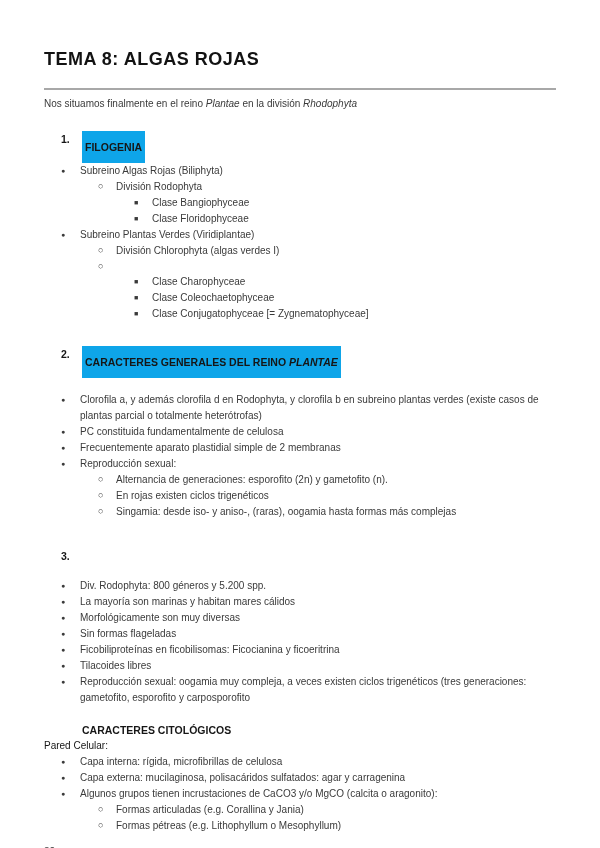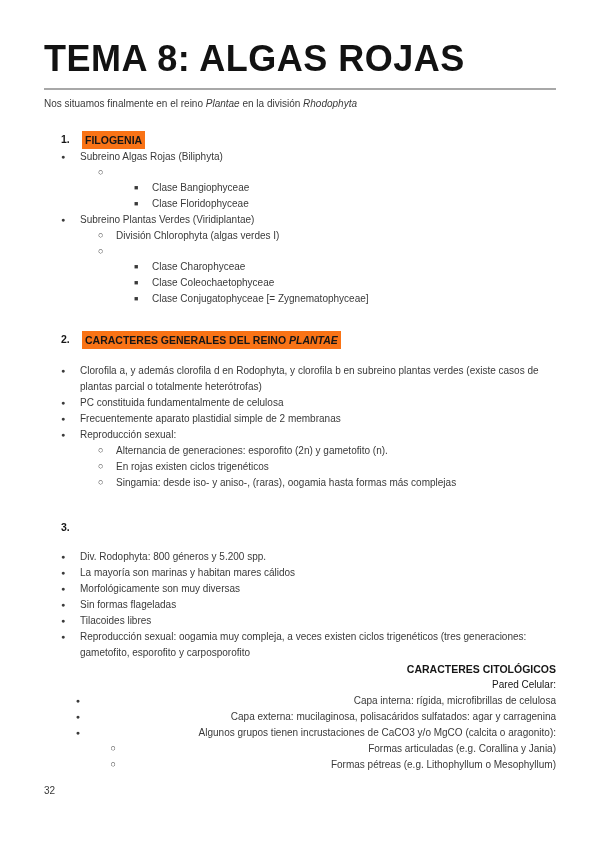--- a/index.html
+++ b/index.html
@@ -9,21 +9,21 @@
     width:600px; height:848px;
     background:#ffffff;
     padding:44px 44px 0 44px;
     font-family:"Liberation Sans","DejaVu Sans",sans-serif;
     color:#3a3a3a;
     font-size:10px;
     line-height:16px;
     overflow:hidden;
   }
   .doc-title {
-    font-size:36px;
+    font-size:18px;
     line-height:30px;
     font-weight:bold;
     letter-spacing:0.5px;
     color:#121212;
   }
   .title-rule {
     height:2px;
     background:#a8a8a8;
     margin-top:14px;
   }
@@ -43,41 +43,41 @@
     font-size:10.5px;
     line-height:16px;
     color:#161616;
   }
   .sec-num {
     flex:0 0 auto;
     width:21px;
     margin-left:17px;
   }
   .sec-title {
-    background:#f97316;
-    padding:1px 3px;
+    background:#0ea5e9;
+    padding:8px 3px;
   }
   .sec-2 .list, .sec-3 .list { margin-top:14px; }
   .li {
     display:flex;
     align-items:flex-start;
     line-height:16px;
   }
   .li .marker { flex:0 0 auto; color:#3a3a3a; }
   .li .txt { flex:1 1 auto; }
   .l1 { padding-left:17px; }
   .l1 > .marker { width:19px; font-size:7px; line-height:16px; }
   .l1 > .marker::before { content:"●"; }
   .l2 { padding-left:54px; }
   .l2 > .marker { width:18px; font-size:9px; line-height:15px; }
   .l2 > .marker::before { content:"○"; }
   .l3 { padding-left:90px; }
   .l3 > .marker { width:18px; font-size:7px; line-height:16px; }
   .l3 > .marker::before { content:"■"; }
-  .subsection { margin-top:0;text-align:right; }
+  .subsection { margin-top:16px; }
   .sub-head {
     font-weight:bold;
     font-size:10.5px;
     color:#161616;
     padding-left:38px;
     line-height:16px;
   }
   .bold-label {
     font-weight:normal;
     color:#161616;
@@ -103,20 +103,21 @@
       <span class="sec-num">1.</span>
       <span class="sec-title">FILOGENIA</span>
     </div>
     <div class="list">
       <div class="li l1">
           <span class="marker"></span>
           <span class="txt">Subreino Algas Rojas (Biliphyta)</span>
         </div>
       <div class="li l2">
           <span class="marker"></span>
+          <span class="txt">División Rodophyta</span>
         </div>
       <div class="li l3">
           <span class="marker"></span>
           <span class="txt">Clase Bangiophyceae</span>
         </div>
       <div class="li l3">
           <span class="marker"></span>
           <span class="txt">Clase Floridophyceae</span>
         </div>
       <div class="li l1">
@@ -198,20 +199,24 @@
       <div class="li l1">
           <span class="marker"></span>
           <span class="txt">Morfológicamente son muy diversas</span>
         </div>
       <div class="li l1">
           <span class="marker"></span>
           <span class="txt">Sin formas flageladas</span>
         </div>
       <div class="li l1">
           <span class="marker"></span>
+          <span class="txt">Ficobiliproteínas en ficobilisomas: Ficocianina y ficoeritrina</span>
+        </div>
+      <div class="li l1">
+          <span class="marker"></span>
           <span class="txt">Tilacoides libres</span>
         </div>
       <div class="li l1">
           <span class="marker"></span>
           <span class="txt">Reproducción sexual: oogamia muy compleja, a veces existen ciclos trigenéticos (tres generaciones: gametofito, esporofito y carposporofito</span>
         </div>
     </div>
   </section>
 
   <section class="subsection">

